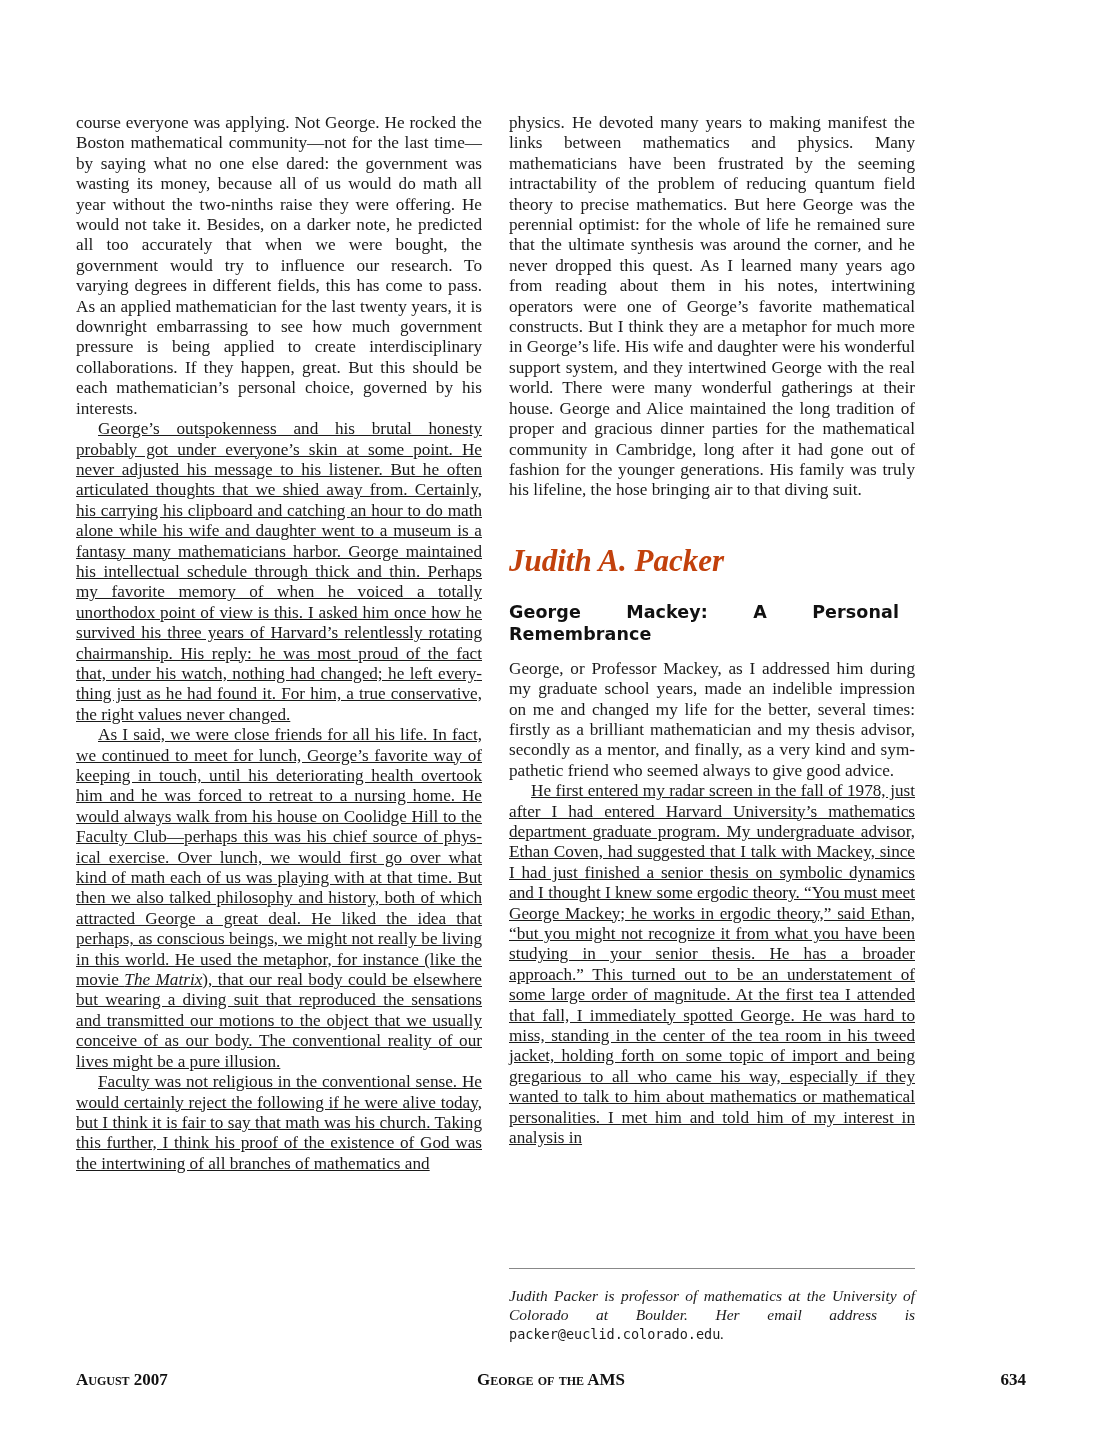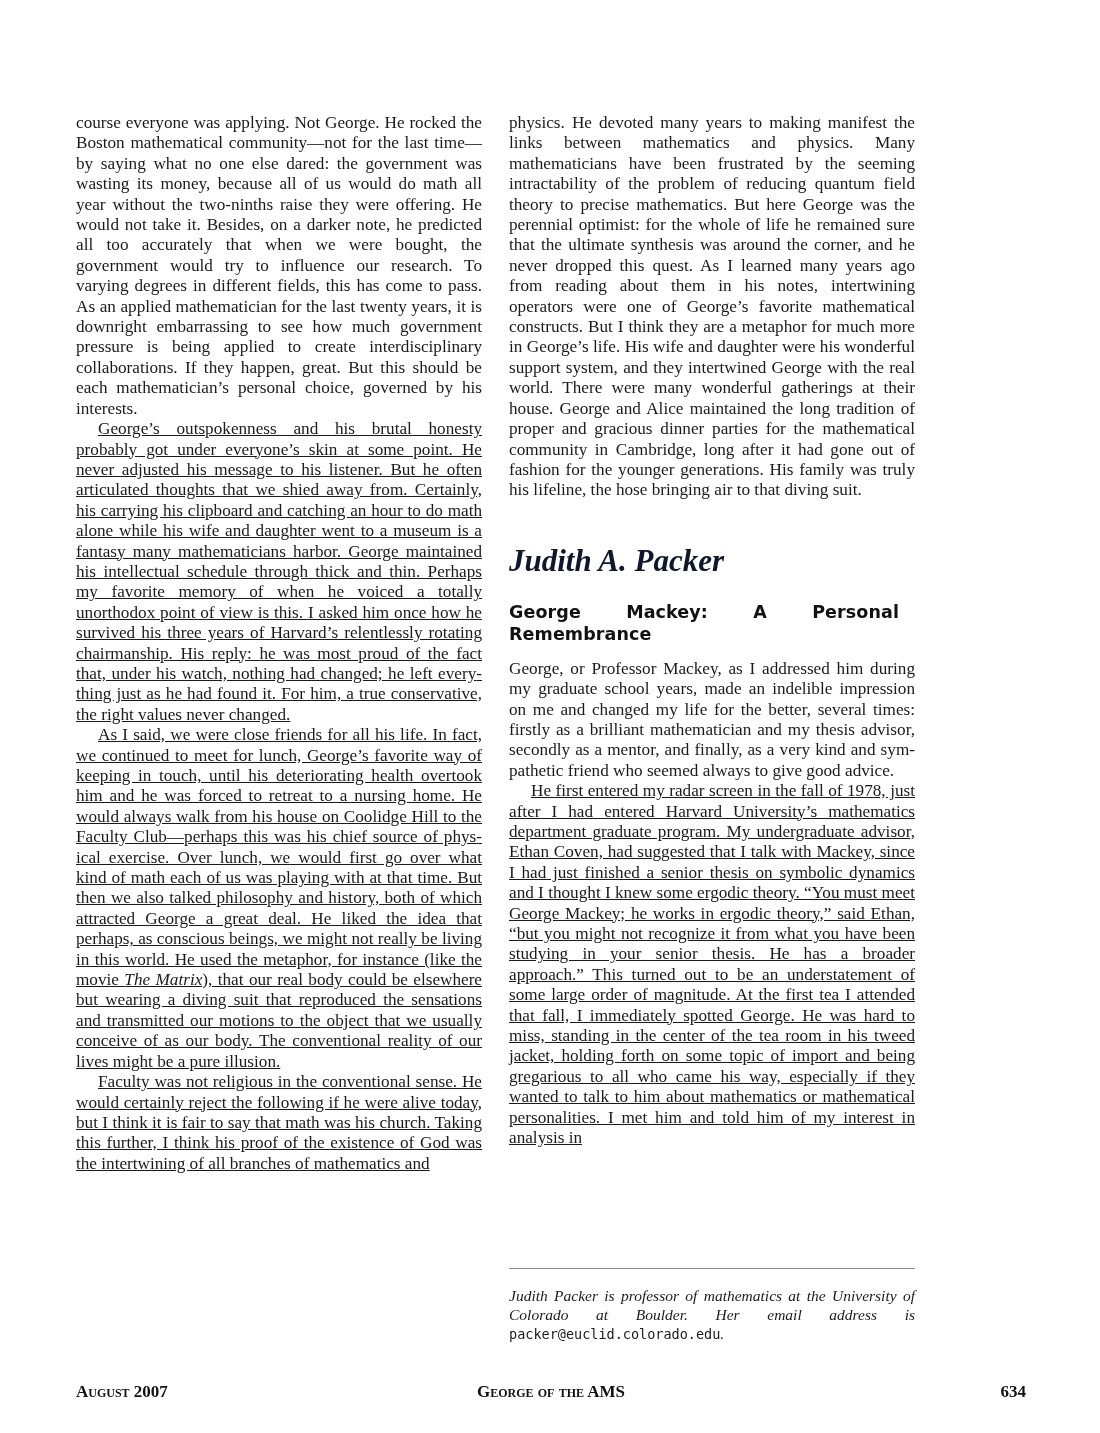--- a/index.html
+++ b/index.html
@@ -14,21 +14,21 @@
       font-size: 17.2px; line-height: 20.4px;
       text-align: justify; hyphens: manual;
     }
     .col-left { left: 76px; }
     .col-right { left: 509px; }
     .col p { margin: 0; }
     .col p.indent { text-indent: 22px; text-decoration: underline; }
     .author-name {
       font-family: "Liberation Serif", "DejaVu Serif", serif;
       font-style: italic; font-size: 31px; line-height: 36px;
-      margin: 42px 0 0 0; color: #0f172a;
+      margin: 42px 0 0 0; color: #c2410c;
     }
     .section-title {
       font-family: "DejaVu Sans", "Liberation Sans", sans-serif;
       font-weight: bold; font-size: 17.5px; line-height: 22px;
       margin: 22px 16px 14px 0; letter-spacing: 0.1px; color: #111;
     }
     .footnote {
       position: absolute; left: 509px; top: 1268px; width: 406px;
       border-top: 1.5px solid #888;
       padding-top: 17px;
@@ -39,21 +39,21 @@
     .footnote .email {
       font-family: "DejaVu Sans Mono", "Liberation Mono", monospace;
       font-style: normal; font-size: 13.5px;
     }
     .footer {
       position: absolute; top: 1370px; left: 76px; width: 950px; height: 24px;
       font-family: "Liberation Serif", "DejaVu Serif", serif;
       font-size: 17px; font-weight: bold; color: #111;
       font-variant: small-caps;
     }
-    .footer span { position: absolute; top: 12px; }
+    .footer span { position: absolute; top: 0; }
     .footer .left { left: 0; }
     .footer .center { left: 0; right: 0; text-align: center; }
     .footer .right { right: 0; }
   </style>
 </head>
 <body>
 
 <div class="col col-left">
   <p>course everyone was applying. Not George. He rocked the Boston mathematical community—not for the last time—by saying what no one else dared: the government was wasting its money, because all of us would do math all year without the two-ninths raise they were offering. He would not take it. Besides, on a darker note, he predicted all too accurately that when we were bought, the government would try to influence our research. To varying degrees in different fields, this has come to pass. As an applied mathematician for the last twenty years, it is downright embarrass­ing to see how much government pressure is being applied to create interdisciplinary collabo­rations. If they happen, great. But this should be each mathematician’s personal choice, governed by his interests.</p>
   <p class="indent">George’s outspokenness and his brutal honesty probably got under everyone’s skin at some point. He never adjusted his message to his listener. But he often articulated thoughts that we shied away from. Certainly, his carrying his clipboard and catching an hour to do math alone while his wife and daughter went to a museum is a fantasy many mathematicians harbor. George maintained his intellectual schedule through thick and thin. Perhaps my favorite memory of when he voiced a totally unorthodox point of view is this. I asked him once how he survived his three years of Harvard’s relentlessly rotating chairmanship. His reply: he was most proud of the fact that, under his watch, nothing had changed; he left every­thing just as he had found it. For him, a true conservative, the right values never changed.</p>

